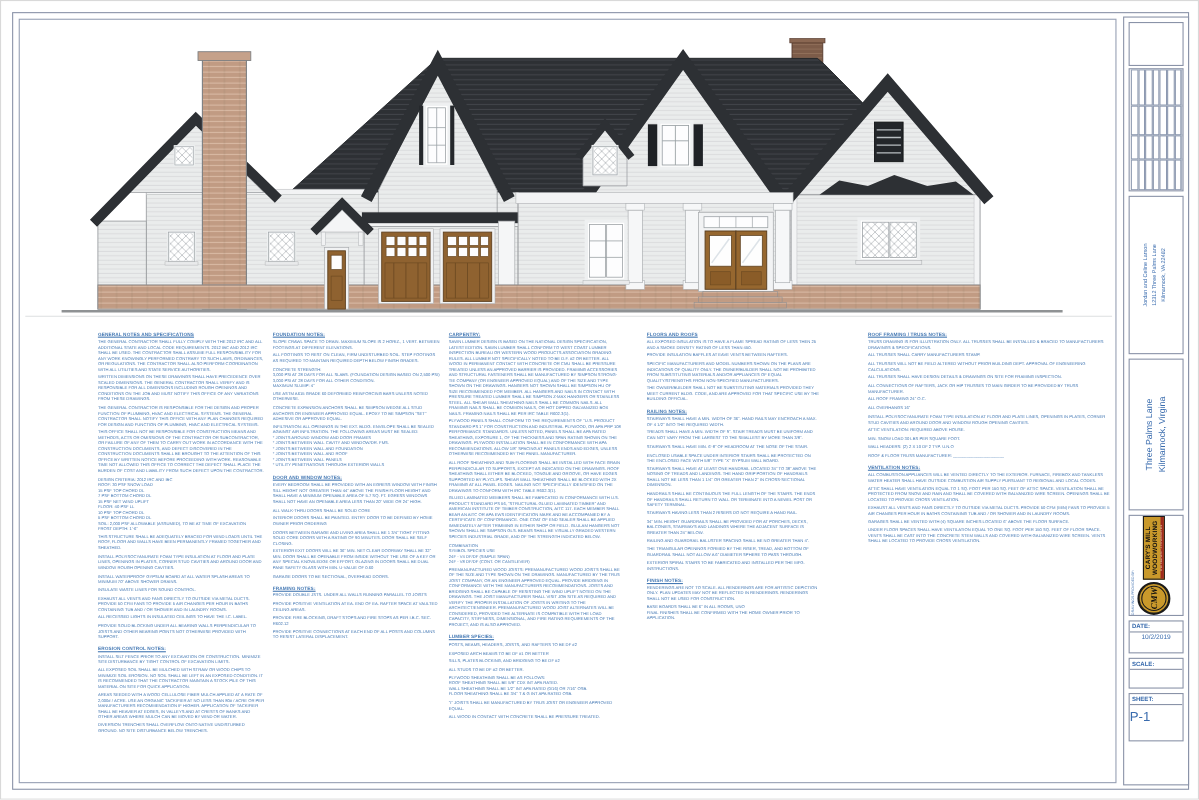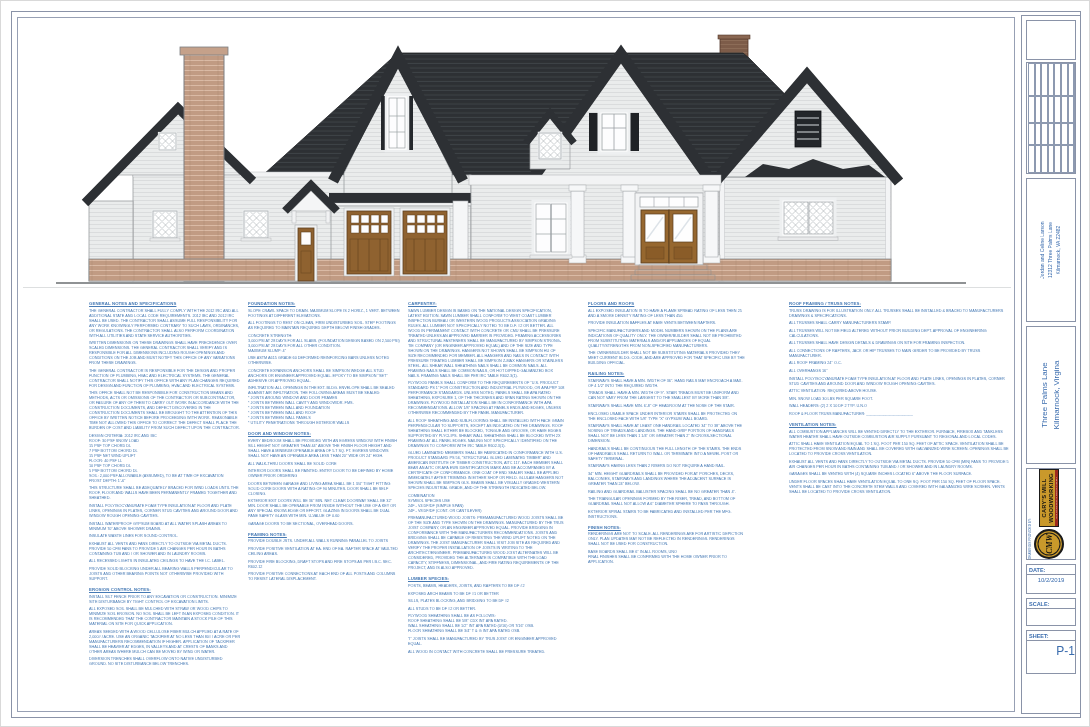--- a/index.html
+++ b/index.html
@@ -27,21 +27,21 @@
   
   .provider-label{font-size:3.2px;color:#3a6cae;margin-bottom:2px;}
   .logo-row{display:flex;align-items:center;gap:2px;}
   .logo-emblem{width:26px;height:26px;border-radius:50%;background:#c9992b;border:2px solid #1a1a1a;box-shadow:inset 0 0 0 1.5px #c9992b, inset 0 0 0 2.5px #1a1a1a;
                display:flex;align-items:center;justify-content:center;font-family:"Liberation Serif", serif;font-style:italic;font-weight:bold;font-size:8px;color:#111;}
   .logo-text{width:56px;background:#c9992b;border:1px solid #1a1a1a;text-align:center;}
   .logo-l1{font-size:5.8px;font-weight:bold;color:#111;line-height:1.15;padding-top:1px;letter-spacing:.2px;}
   .logo-tag{background:#9e2b1e;color:#f4e9c8;font-size:2.1px;line-height:1.6;letter-spacing:.2px;}
   .small-box-label{font-size:5.5px;color:#3a6cae;padding:1.5px 0 1px 2px;border-bottom:1px solid #8a93a8;font-weight:bold;}
   .small-box-value{font-size:6px;color:#3a6cae;text-align:center;padding-top:2px;}
-  .sheet-value{font-size:12px;color:#3a6cae;text-align:right;padding-top:3px;}
+  .sheet-value{font-size:12px;color:#3a6cae;text-align:left;padding-top:3px;}
 </style>
 </head>
 <body>
 
 <div class="screen">
   <div class="b-outer"></div>
   <div class="b-inner"></div>
 
   <svg style="position:absolute;left:16px;top:16px;" width="998" height="272" viewBox="16 16 998 272">
     <defs>

